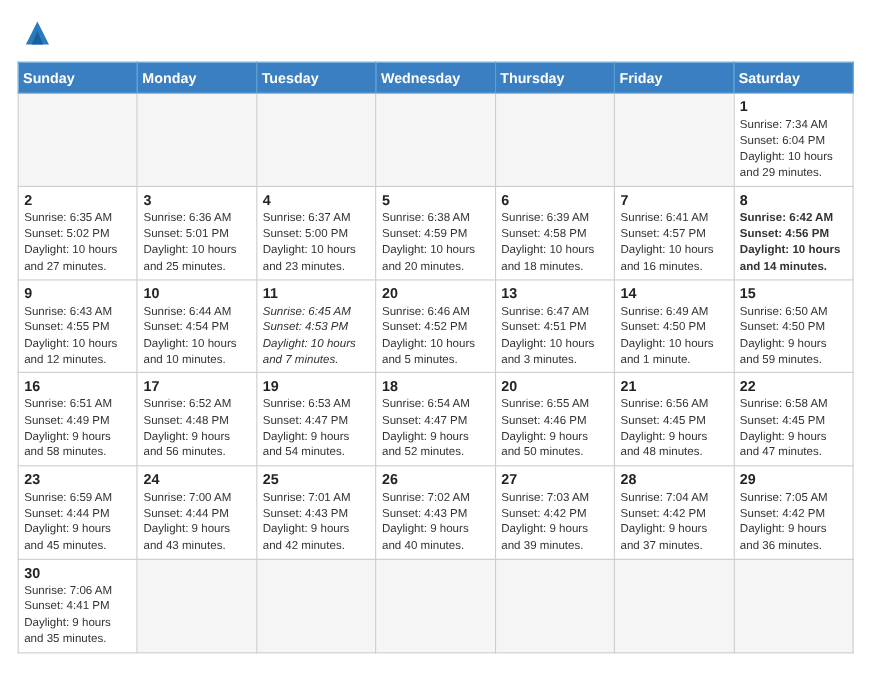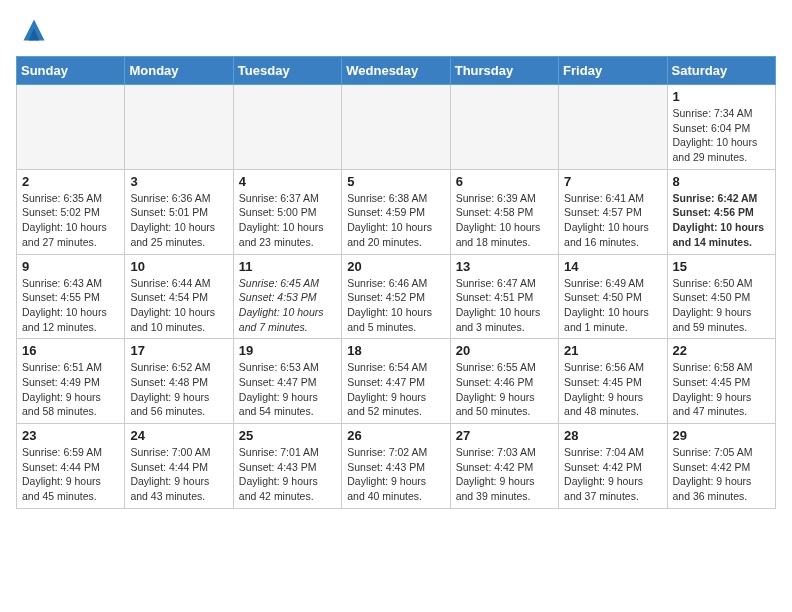--- a/index.html
+++ b/index.html
@@ -308,14 +308,28 @@
 Sunset: 4:42 PM
 Daylight: 9 hours and 37 minutes.</div>
         </td>
         <td>
           <span class="day-number">29</span>
           <div class="day-info" style="white-space: pre-line;">Sunrise: 7:05 AM
 Sunset: 4:42 PM
 Daylight: 9 hours and 36 minutes.</div>
         </td>
       </tr>
+      <tr class="last-row">
+        <td class="has-data">
+          <span class="day-number">30</span>
+          <div class="day-info" style="white-space: pre-line;">Sunrise: 7:06 AM
+Sunset: 4:41 PM
+Daylight: 9 hours and 35 minutes.</div>
+        </td>
+        <td class="empty"></td>
+        <td class="empty"></td>
+        <td class="empty"></td>
+        <td class="empty"></td>
+        <td class="empty"></td>
+        <td class="empty"></td>
+      </tr>
     </tbody>
 </table>
 
 </body></html>

